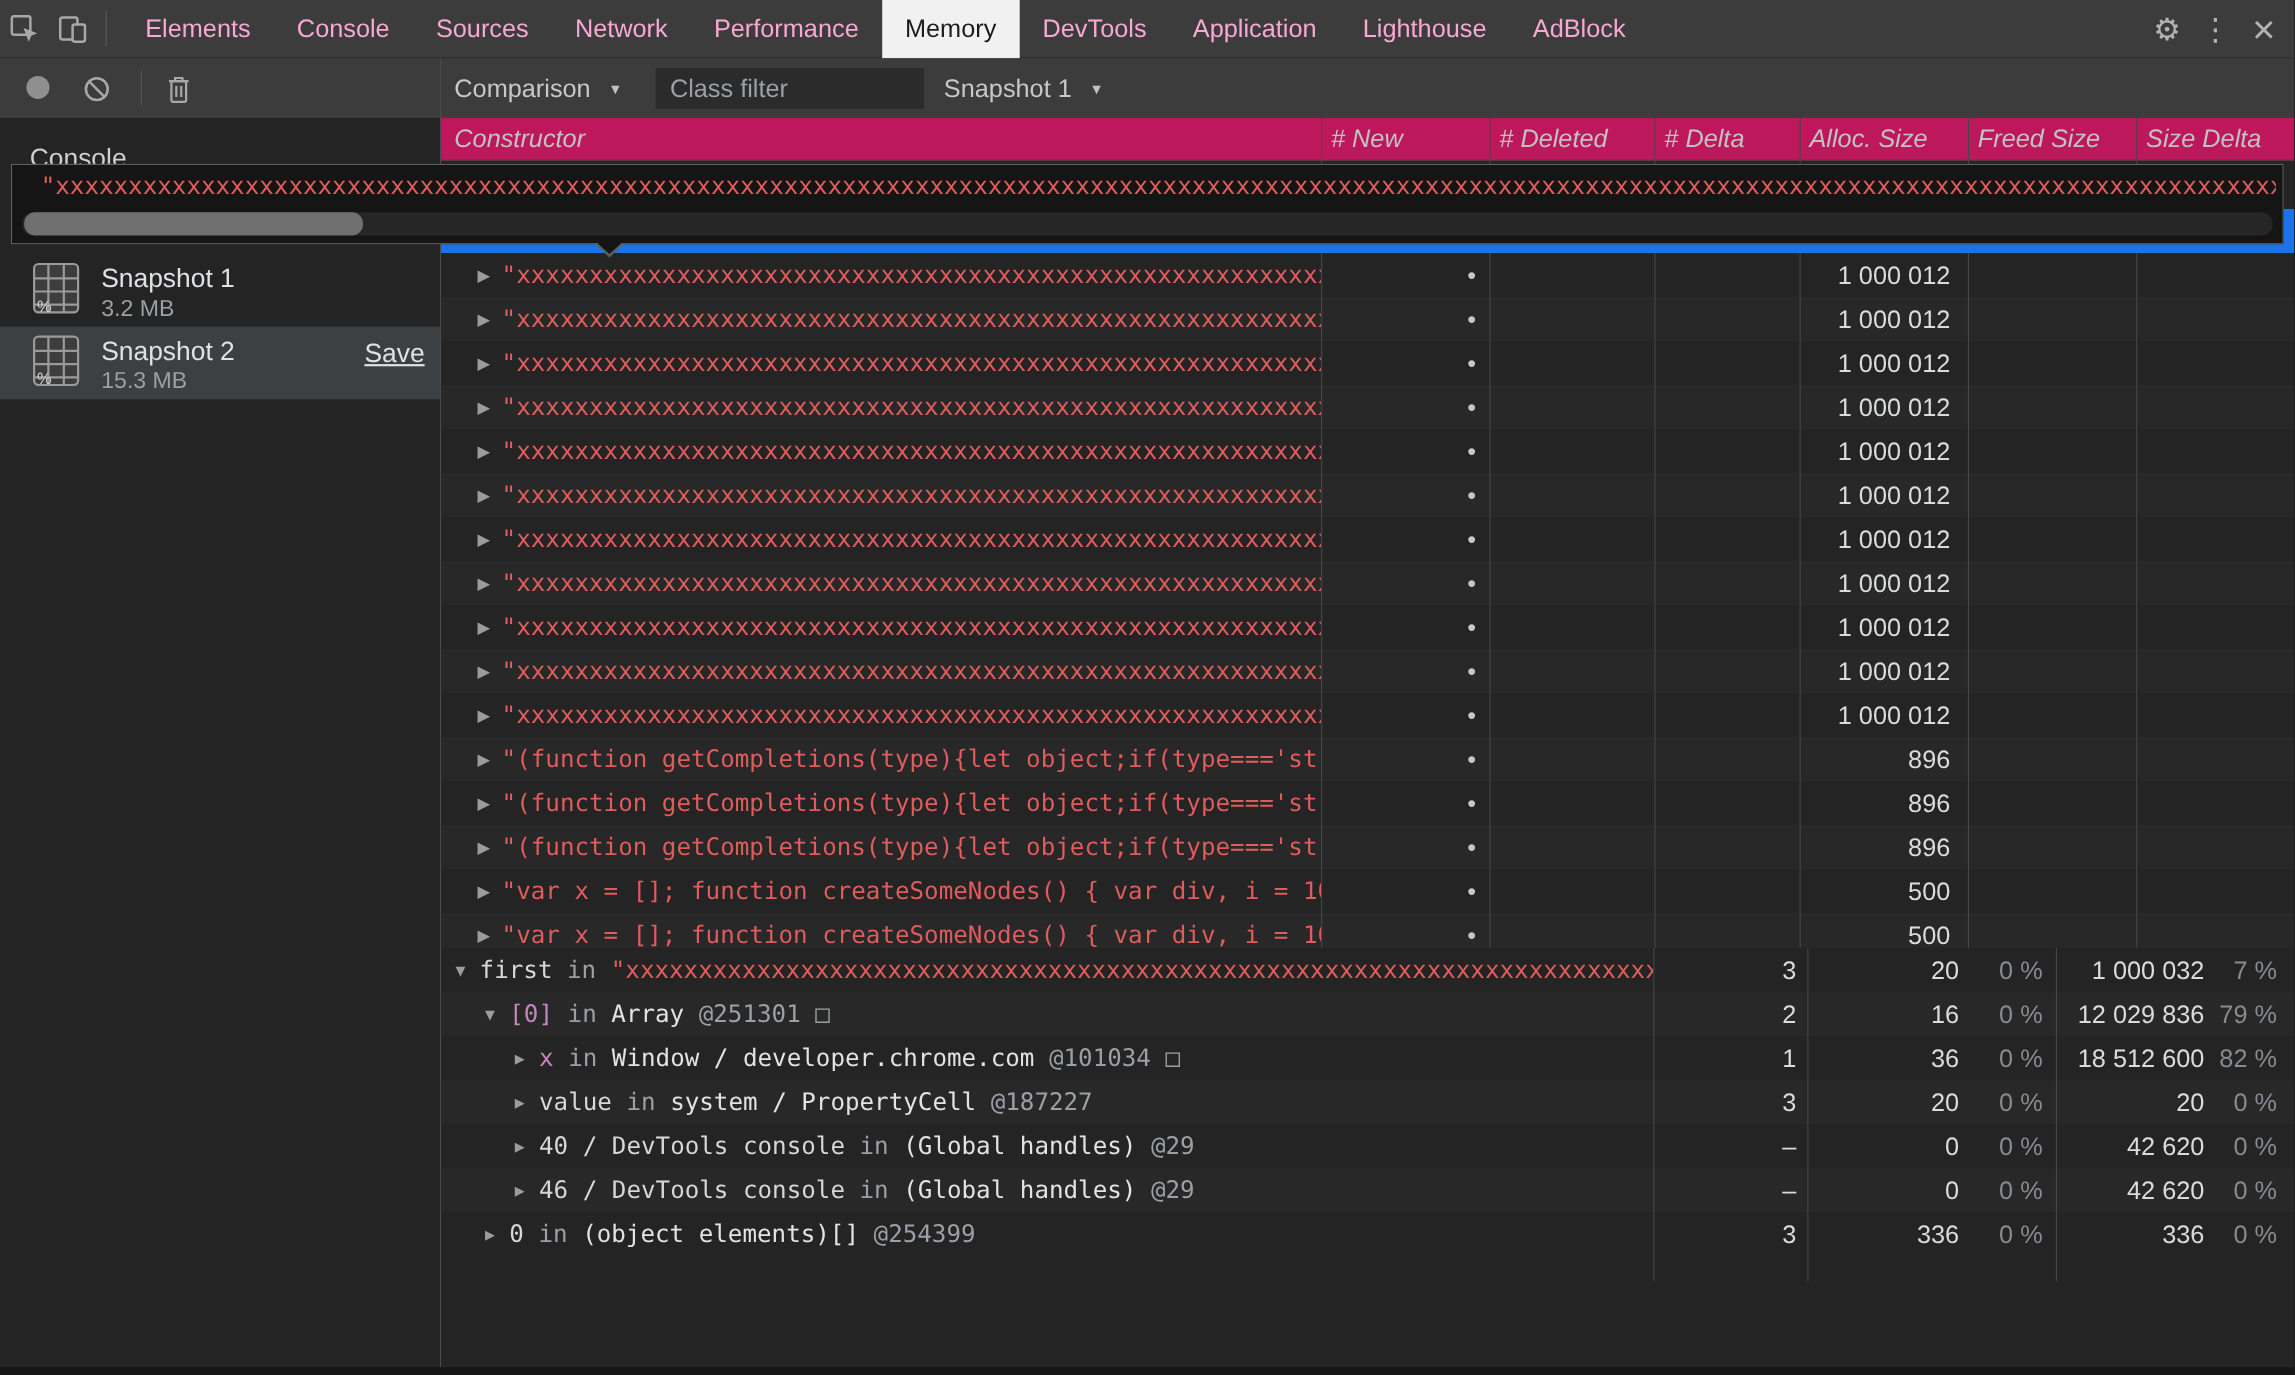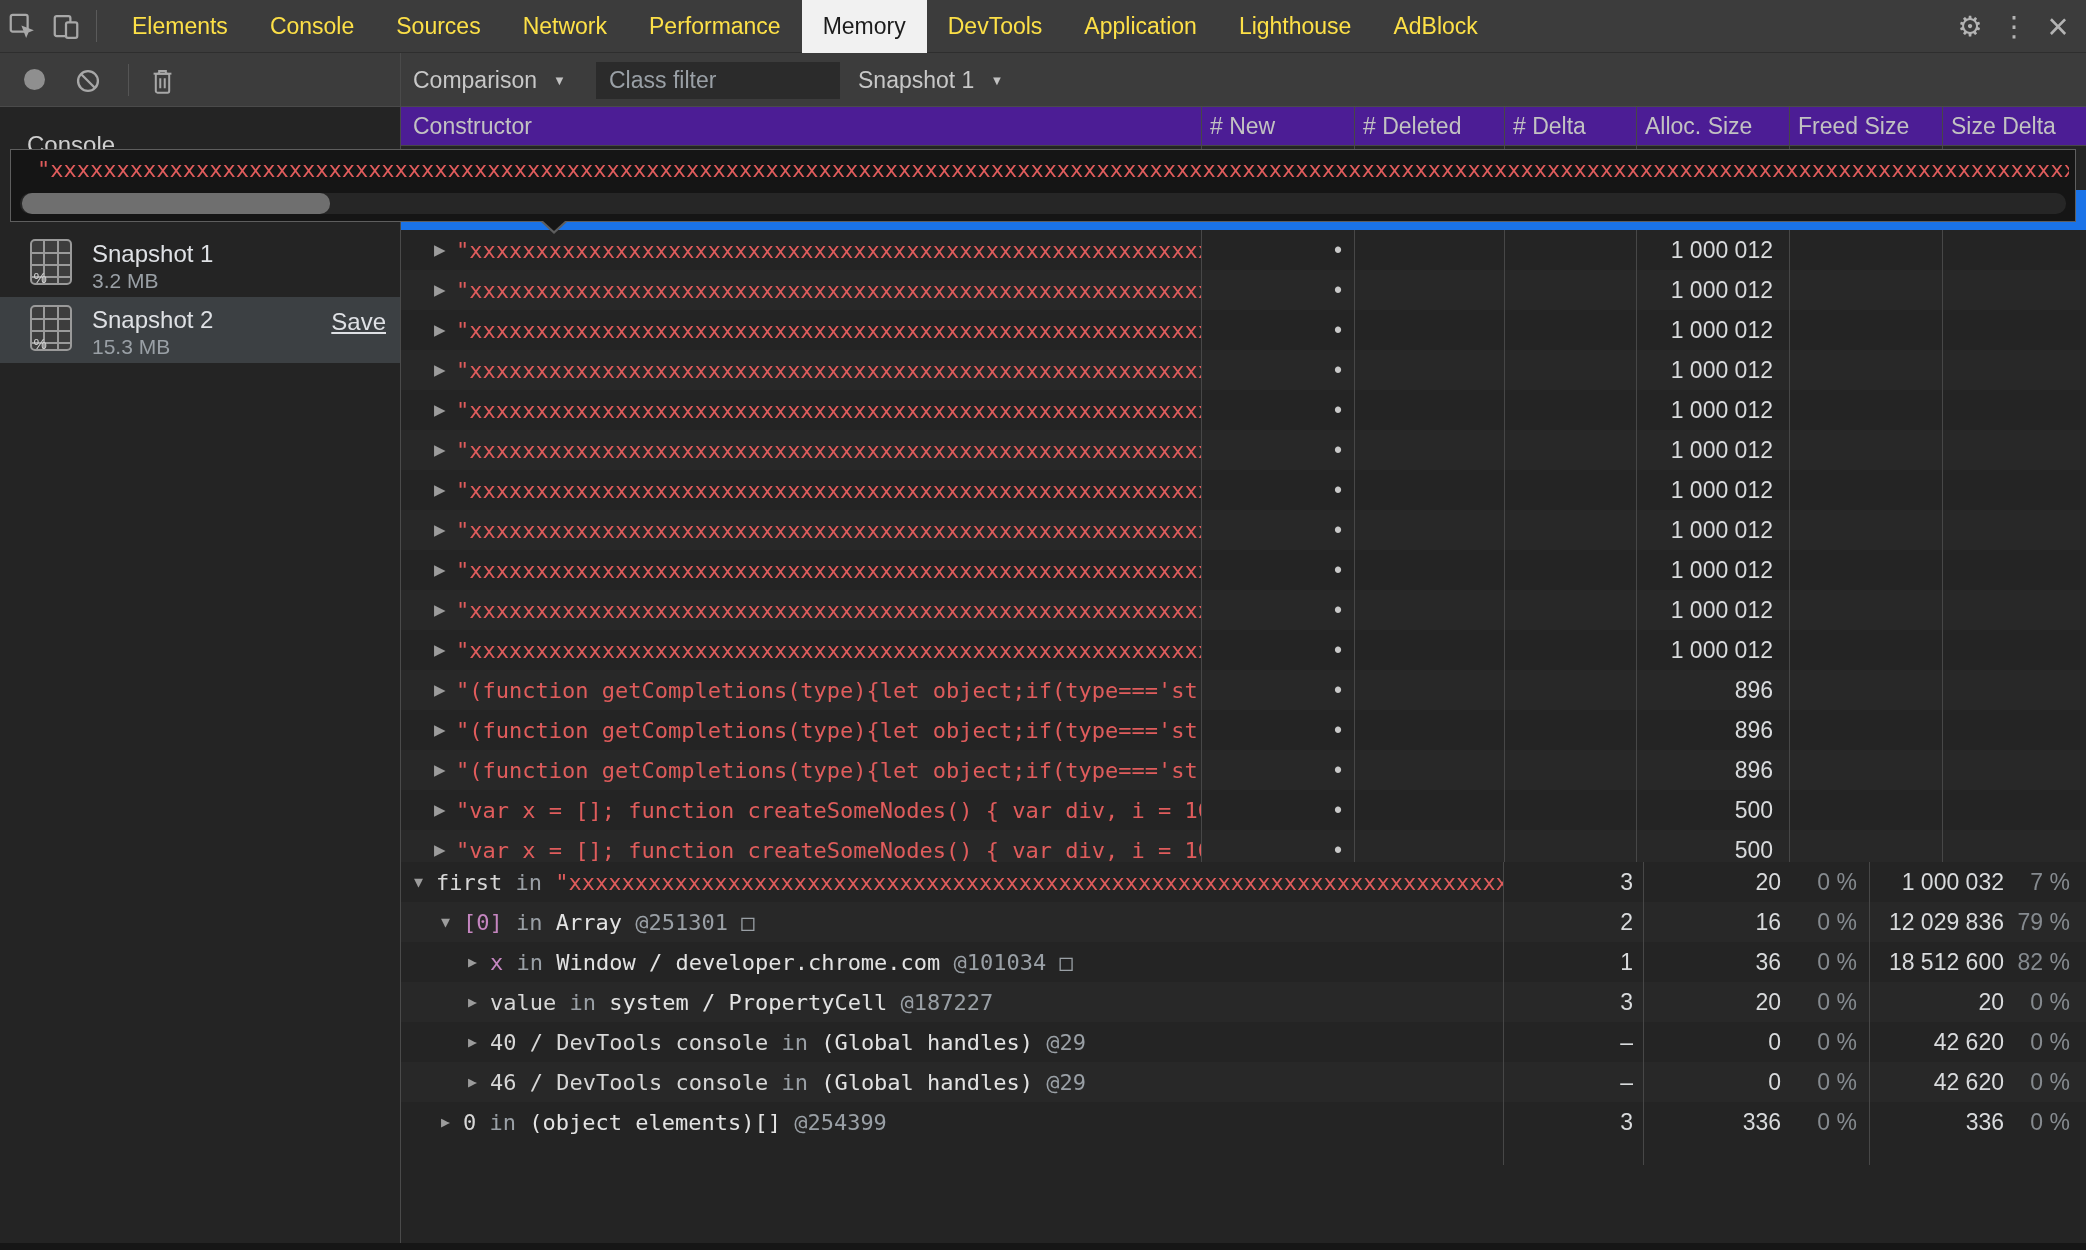--- a/index.html
+++ b/index.html
@@ -5,21 +5,21 @@
   html,body{margin:0;padding:0;background:#161616;}
   .app{position:relative;width:2086px;height:1250px;background:#242424;overflow:hidden;
        font-family:"Liberation Sans",sans-serif;-webkit-font-smoothing:antialiased;}
 
   
   .tabbar{position:absolute;left:0;top:0;width:100%;height:53px;background:#3c3c3c;
           display:flex;align-items:center;border-bottom:1px solid #2e2e2e;box-sizing:border-box;}
   .icon-btn{width:44px;height:44px;display:flex;align-items:center;justify-content:center;color:#a8a8a8;flex:none;}
   .vsep{width:1px;height:32px;background:#5a5a5a;margin:0 8px;flex:none;}
   .tabs{display:flex;align-items:stretch;height:53px;margin-left:6px;flex:none;}
-  .tab{display:flex;align-items:center;padding:0 21px;font-size:23px;color:#fde047;white-space:nowrap;}
+  .tab{display:flex;align-items:center;padding:0 21px;font-size:23px;color:#f9a8d4;white-space:nowrap;}
   .tab.active{background:#f1f1f1;color:#1c1c1c;}
   .tabbar-right{position:absolute;right:6px;top:0;height:53px;display:flex;align-items:center;}
   .glyph{font-size:28px;color:#b4b4b4;}
   .glyph.close{font-size:36px;}
 
   
   .toolbar{position:absolute;left:0;top:53px;width:100%;height:54px;background:#3c3c3c;
            border-bottom:1px solid #4a4a4a;box-sizing:border-box;}
   .record-btn{position:absolute;left:14px;top:6px;width:40px;height:40px;display:flex;align-items:center;justify-content:center;}
   .record-dot{width:21px;height:21px;border-radius:50%;background:#8f8f8f;}
@@ -41,21 +41,21 @@
   .profile-item.selected{background:#3c4043;}
   .pi-icon{position:absolute;left:28px;top:6px;width:46px;height:50px;}
   .pi-title{position:absolute;left:92px;top:9px;font-size:24px;color:#dfe1e5;}
   .pi-size{position:absolute;left:92px;top:38px;font-size:21px;color:#9aa0a6;}
   .pi-save{position:absolute;right:14px;top:11px;font-size:24px;color:#dfe1e5;text-decoration:underline;}
   .v-divider{position:absolute;left:400px;top:53px;bottom:7px;width:1px;background:#4a4a4a;z-index:5;}
 
   
   .grid-area{position:absolute;left:400px;top:107px;width:1686px;height:755px;overflow:hidden;background:#242424;}
   .grid-header{display:grid;grid-template-columns:801px 153px 150px 132px 153px 153px 144px;height:39px;
-               background:#4c1d95;border-bottom:1px solid #474747;box-sizing:border-box;}
+               background:#be185d;border-bottom:1px solid #474747;box-sizing:border-box;font-style:italic;}
   .gh-cell{display:flex;align-items:center;padding:0 8px;font-size:23px;color:#c2c2c2;
            border-left:1px solid #474747;overflow:hidden;white-space:nowrap;box-sizing:border-box;}
   .gh-first{border-left:none;padding-left:13px;}
   .grid-rows{position:absolute;left:0;top:39px;width:100%;height:716px;}
   .vline{position:absolute;top:0;bottom:0;width:1px;background:#474747;z-index:2;}
   .sel-row{position:absolute;left:0;right:0;top:44px;height:40px;background:#1a73e8;z-index:3;}
   .hrow{position:absolute;left:0;right:0;height:40px;display:grid;z-index:1;
         grid-template-columns:801px 153px 150px 132px 153px 153px 144px;}
   .hrow.alt{background:#282828;}
   .hc{overflow:hidden;display:flex;align-items:center;box-sizing:border-box;}

